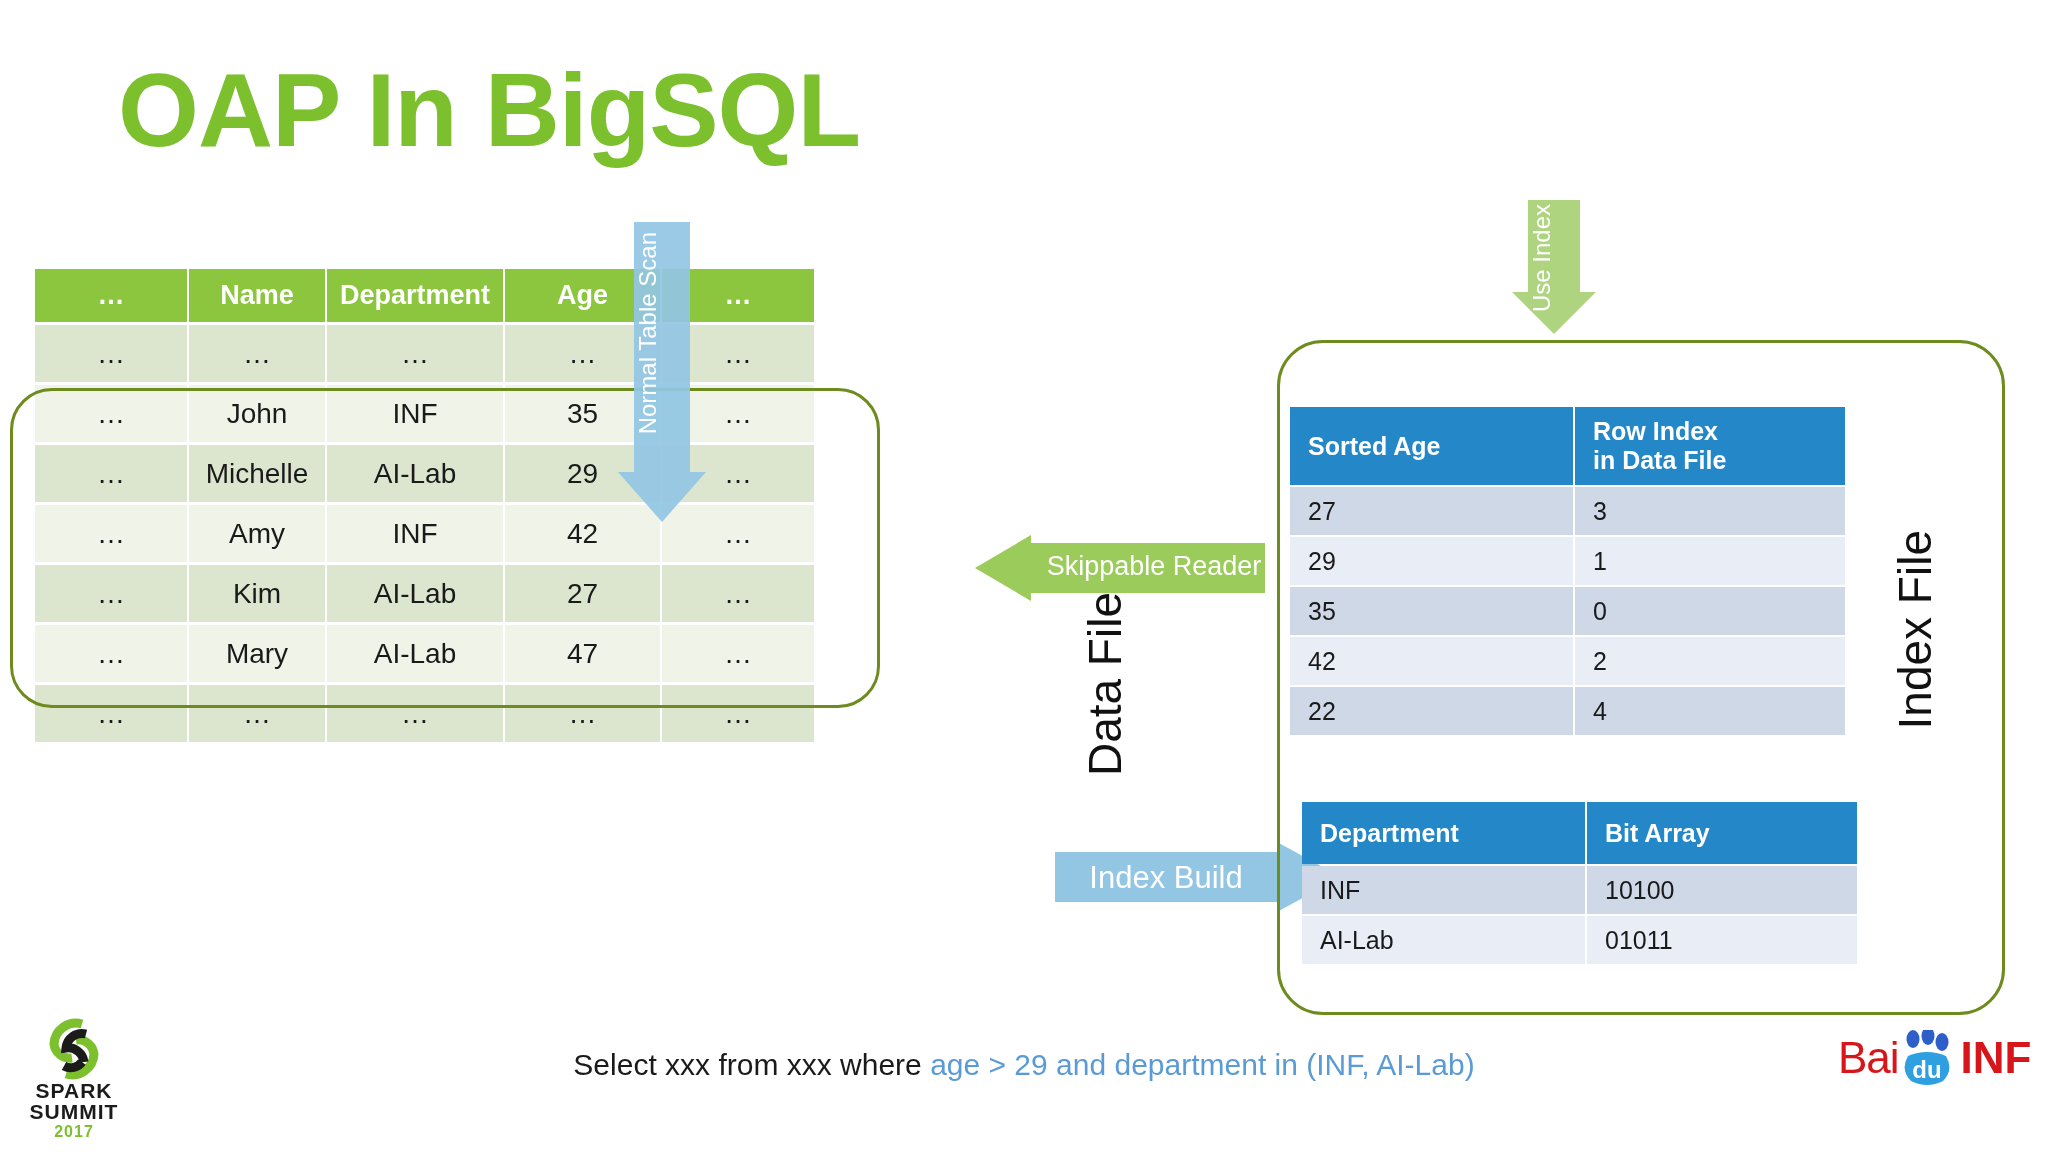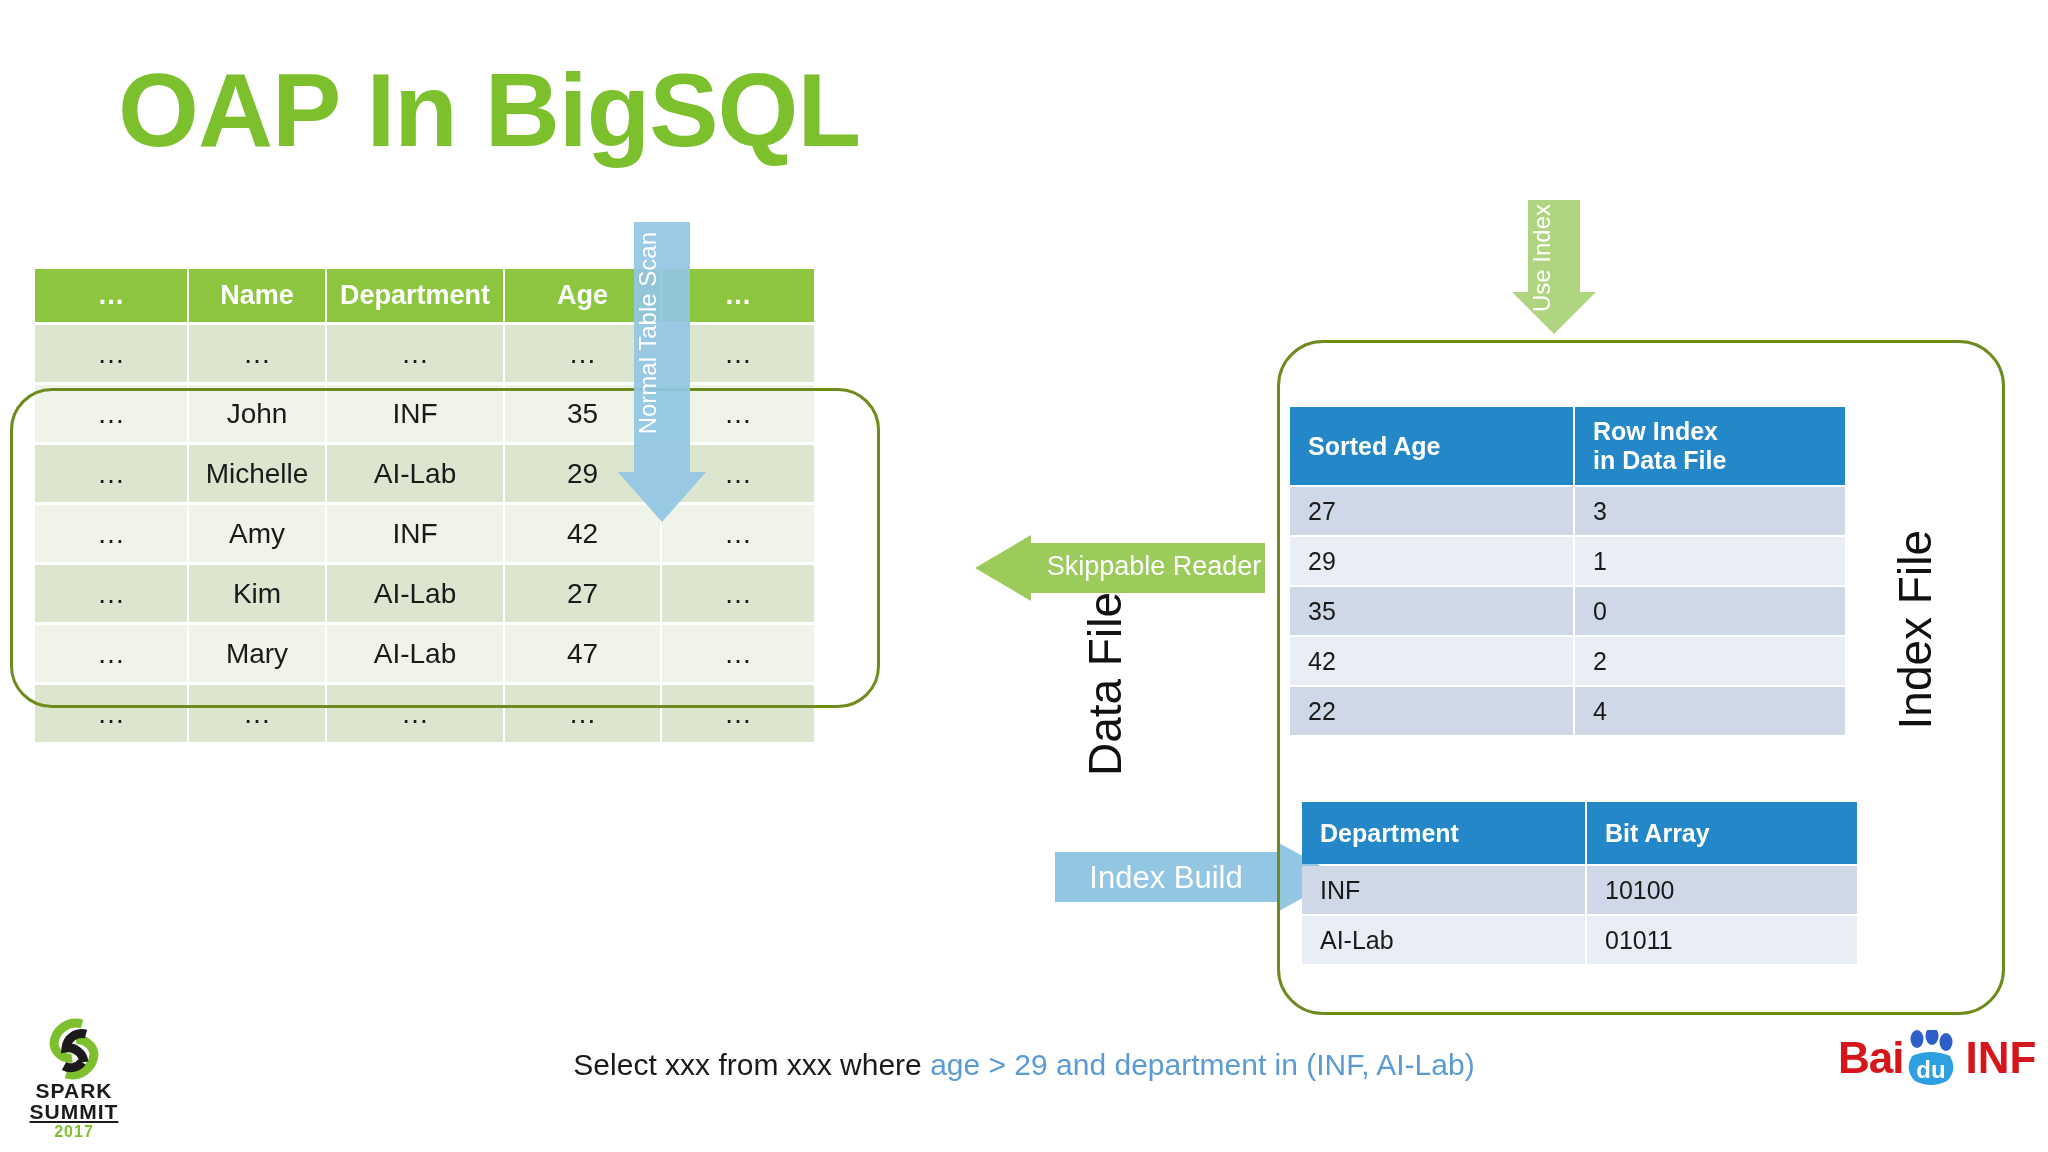--- a/index.html
+++ b/index.html
@@ -284,36 +284,36 @@
     width: 112px; height: 124px;
     text-align: center;
   }
   #spark-logo .mark { display: block; margin: 0 auto; }
   #spark-logo .l1 {
     font-size: 21px; font-weight: bold; color: #1b1b1b;
     letter-spacing: 1px; line-height: 1.02; display: block;
   }
   #spark-logo .l2 {
     font-size: 21px; font-weight: bold; color: #1b1b1b;
-    letter-spacing: 1px; line-height: 1.02; display: block; text-decoration: underline;
+    letter-spacing: 1px; line-height: 1.02; display: block;
   }
   #spark-logo .l3 {
     font-size: 16px; font-weight: bold; color: #7CC02E;
     letter-spacing: 1px; line-height: 1.1; display: block;
   }
 
   
   #baidu-logo {
     position: absolute;
     left: 1838px; top: 1028px;
     height: 60px;
     display: flex; align-items: center;
   }
   #baidu-logo .bai {
-    font-size: 44px; font-weight: bold; color: #D7161B;
+    font-size: 44px; font-weight: normal; color: #D7161B;
     letter-spacing: -1px; line-height: 1;
   }
   #baidu-logo .paw { margin: 0 1px; }
   #baidu-logo .inf {
     font-size: 44px; font-weight: bold; color: #D7161B;
     letter-spacing: 0px; line-height: 1; margin-left: 6px;
   }
 </style>
 </head>
 <body>

